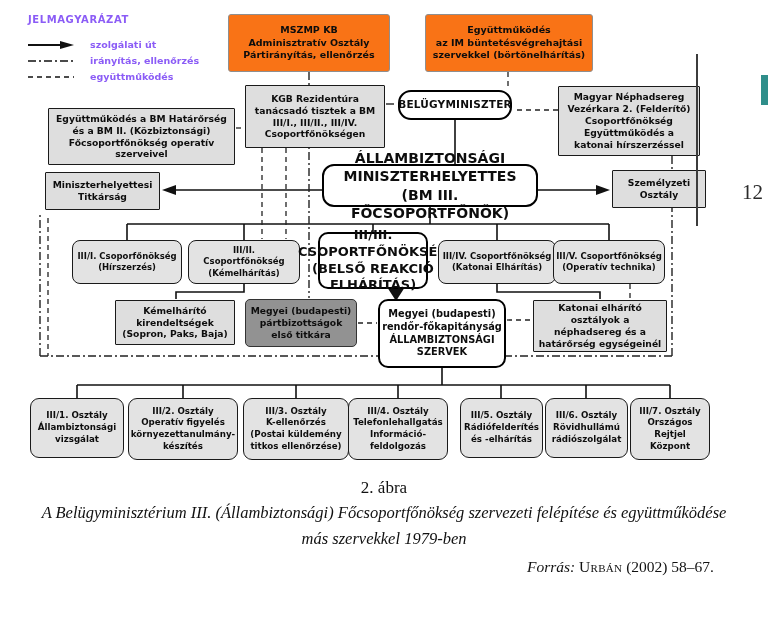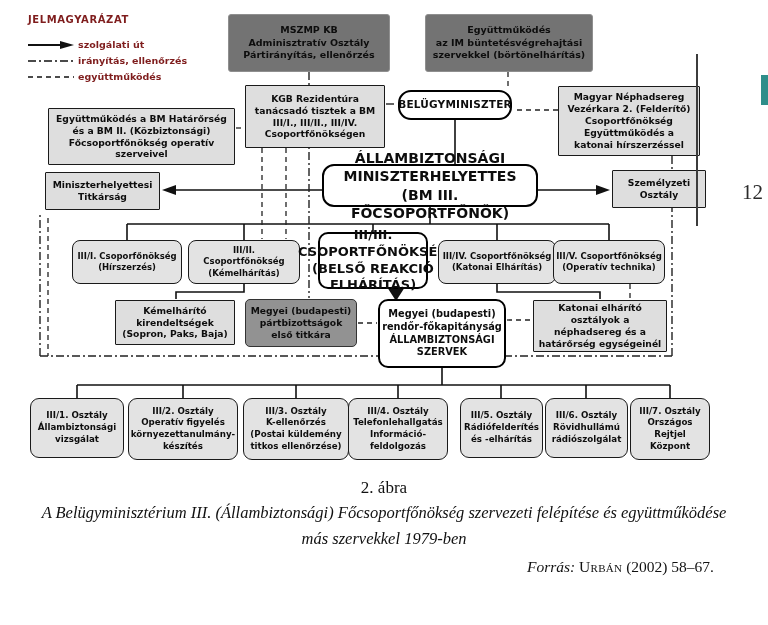--- a/index.html
+++ b/index.html
@@ -7,35 +7,35 @@
     position:relative; width:768px; height:625px; background:#ffffff;
     overflow:hidden; font-family:"DejaVu Sans", sans-serif;
   }
   svg.connectors { position:absolute; left:0; top:0; }
 
   .bx {
     position:absolute; display:flex; align-items:center; justify-content:center;
     text-align:center; white-space:pre-line; font-weight:bold; color:#0d0d0d;
     line-height:1.3; box-sizing:border-box; padding:1px 2px;
   }
-  .gray { background:#737373; border:1px solid #8f8f8f; border-radius:3px; font-size:9.5px; }
+  .gray { background:#f97316; border:1px solid #8f8f8f; border-radius:3px; font-size:9.5px; }
   .dark { background:#929292; border:1.3px solid #333; border-radius:5px; font-size:9.2px; }
   .lgt  { background:#dedede; border:1.5px solid #1a1a1a; border-radius:1px; font-size:9.2px; }
   .wht  { background:#ffffff; border:2.6px solid #000; }
   .r4   { background:#e3e3e3; border:1.4px solid #1a1a1a; border-radius:8px; font-size:8.5px; }
   .r6   { background:#e3e3e3; border:1.4px solid #1a1a1a; border-radius:9px; font-size:8.7px; line-height:1.35; }
 
   #bx-belugyminiszter { font-size:10.5px; border-radius:13px; letter-spacing:.2px; }
   #bx-am              { font-size:14px;  border-radius:12px; }
   #bx-cs3             { font-size:13px;  border-radius:10px; border-width:2.4px; }
   #bx-megyei          { font-size:9.8px;  border-radius:10px; border-width:2.4px; }
 
-  .legend { position:absolute; left:28px; top:14px; color:#7f1d1d; }
+  .legend { position:absolute; left:28px; top:14px; color:#8b5cf6; }
   .legend-title { font-size:10px; font-weight:bold; letter-spacing:.6px; margin-bottom:14px; }
-  .legend-row { display:flex; align-items:center; gap:4px; margin-bottom:5px; }
+  .legend-row { display:flex; align-items:center; gap:16px; margin-bottom:5px; }
   .legend-row span { font-size:9.5px; font-weight:bold; }
   .lsym { flex:0 0 auto; }
 
   .caption { position:absolute; left:0; top:478px; width:768px; color:#111; }
   .figlabel { text-align:center; font:400 17px "Liberation Serif", serif; }
   .figtitle { text-align:center; font:italic 400 16.5px "Liberation Serif", serif; margin-top:5px; }
   .figtitle2{ text-align:center; font:italic 400 16.5px "Liberation Serif", serif; margin-top:6px; }
   .src { text-align:right; padding-right:54px; margin-top:9px; font:400 15.5px "Liberation Serif", serif; }
   .src-prefix { font-style:italic; }
   .src-author { font-variant:small-caps; letter-spacing:.3px;margin-top:48px; }

